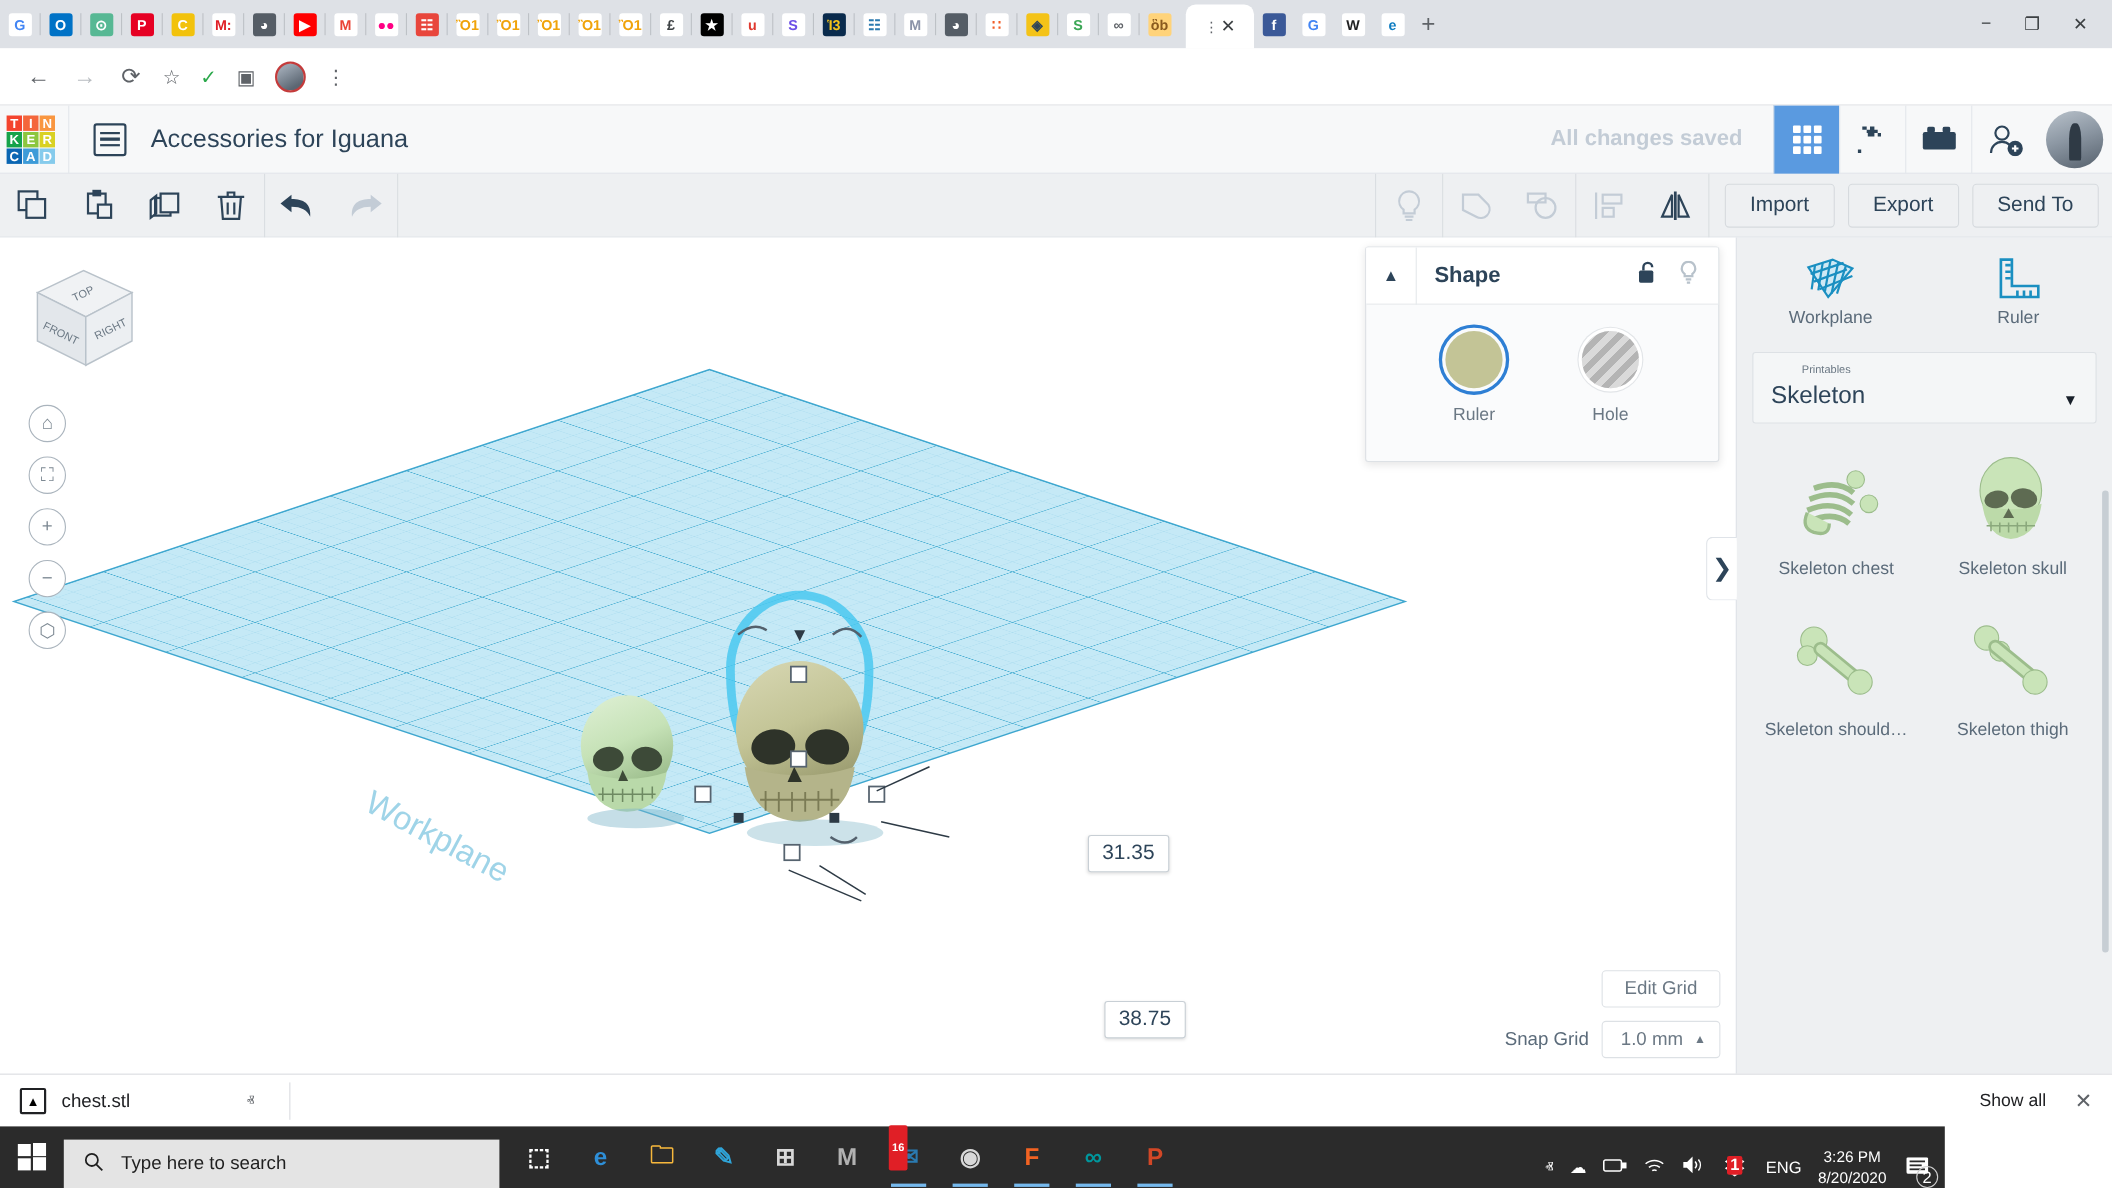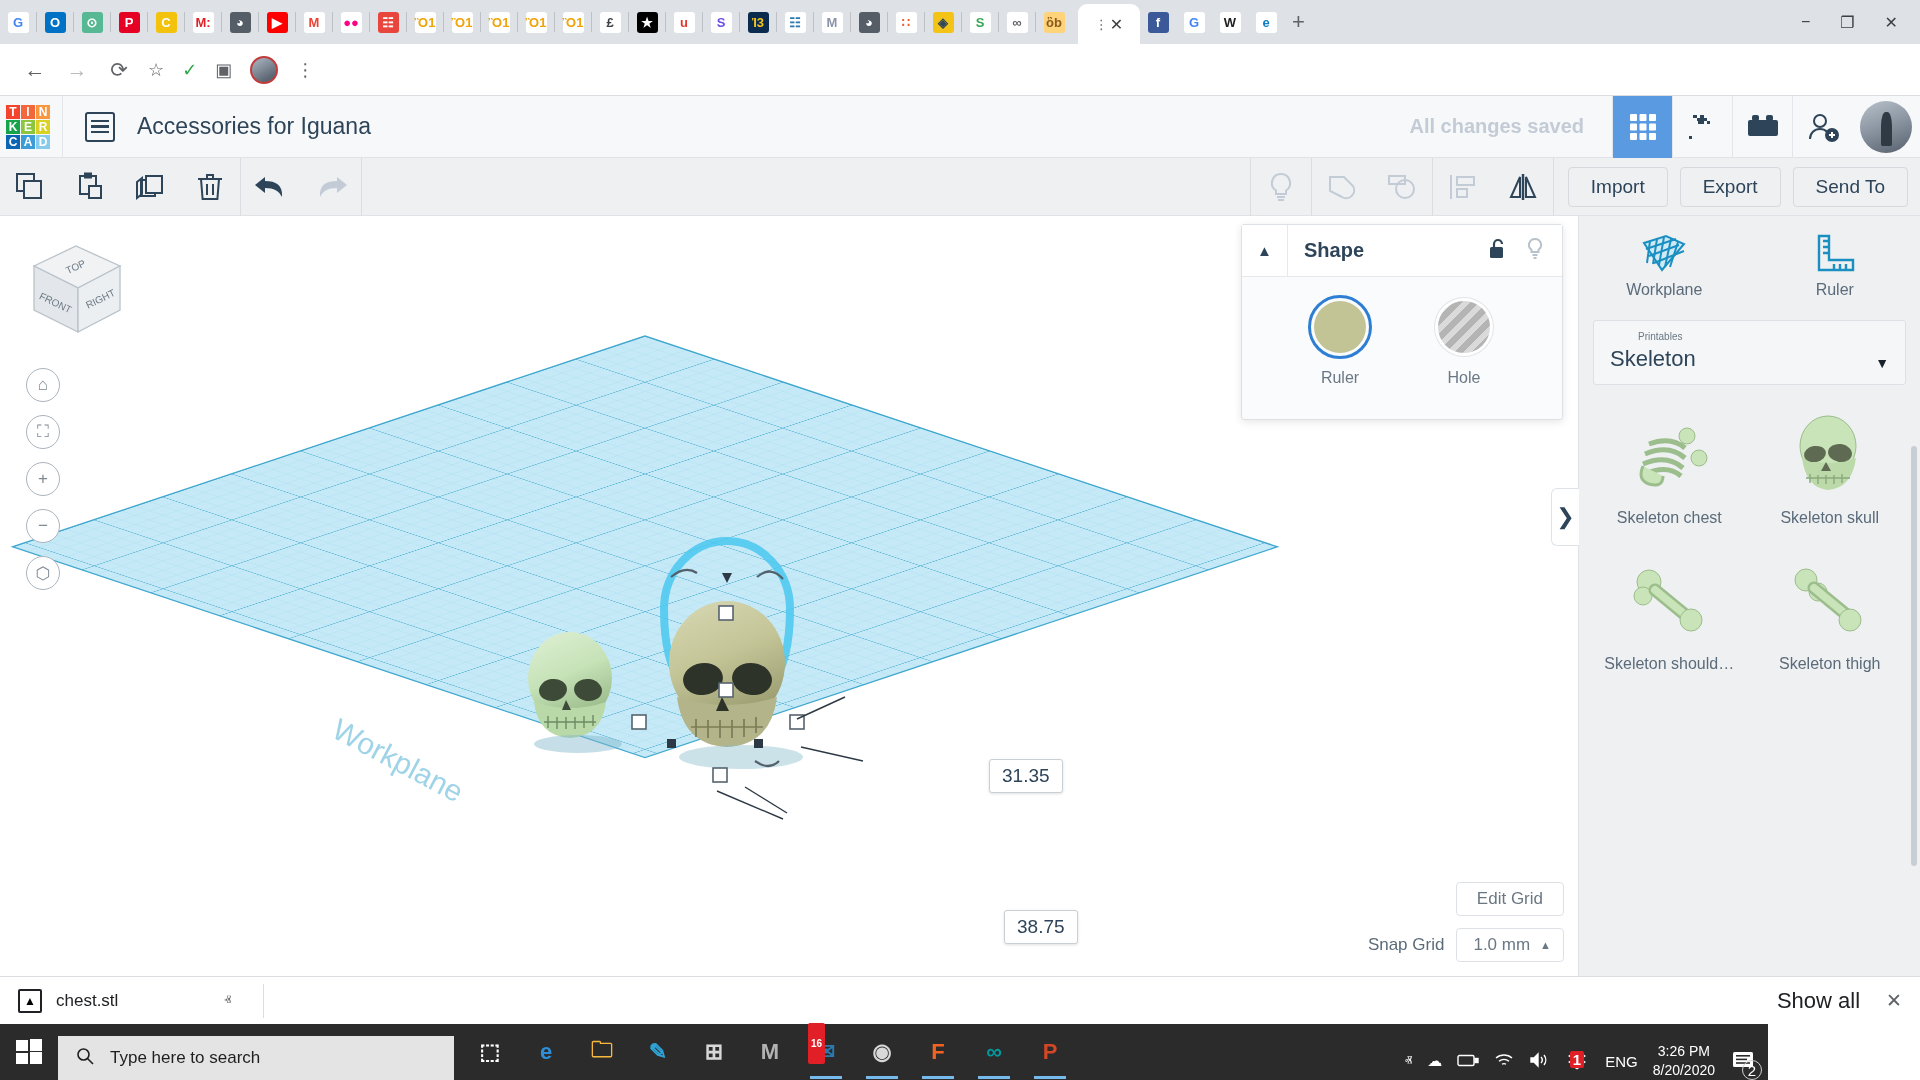--- a/index.html
+++ b/index.html
@@ -247,21 +247,21 @@
   }
   .dl-item { display: flex; align-items: center; gap: 14px; }
   .dl-icon {
     width: 24px; height: 24px; border: 2px solid #202124; border-radius: 2px;
     display: flex; align-items: center; justify-content: center; font-size: 12px;
   }
   .dl-name { font-size: 17px; color: #202124; }
   .dl-caret { font-size: 14px; color: #5f6368; margin-left: 92px; }
   .dl-vsep { width: 1px; height: 34px; background: #dadce0; margin-left: 32px; }
   .dl-right { margin-left: auto; display: flex; align-items: center; gap: 26px; }
-  .dl-showall { font-size: 22px; color: #202124; }
+  .dl-showall { font-size: 16px; color: #202124; }
   .dl-close { font-size: 19px; color: #5f6368; }
 
   
   .taskbar {
     position: absolute; bottom: 0; left: 0; width: 1768px; height: 56px;
     background: #2b2b2b; display: flex; align-items: flex-end;
   }
   .winbtn { width: 58px; height: 56px; display: flex; align-items: center; justify-content: center; }
   .search-box {
     width: 396px; height: 44px; background: #e4e4e4; display: flex;

